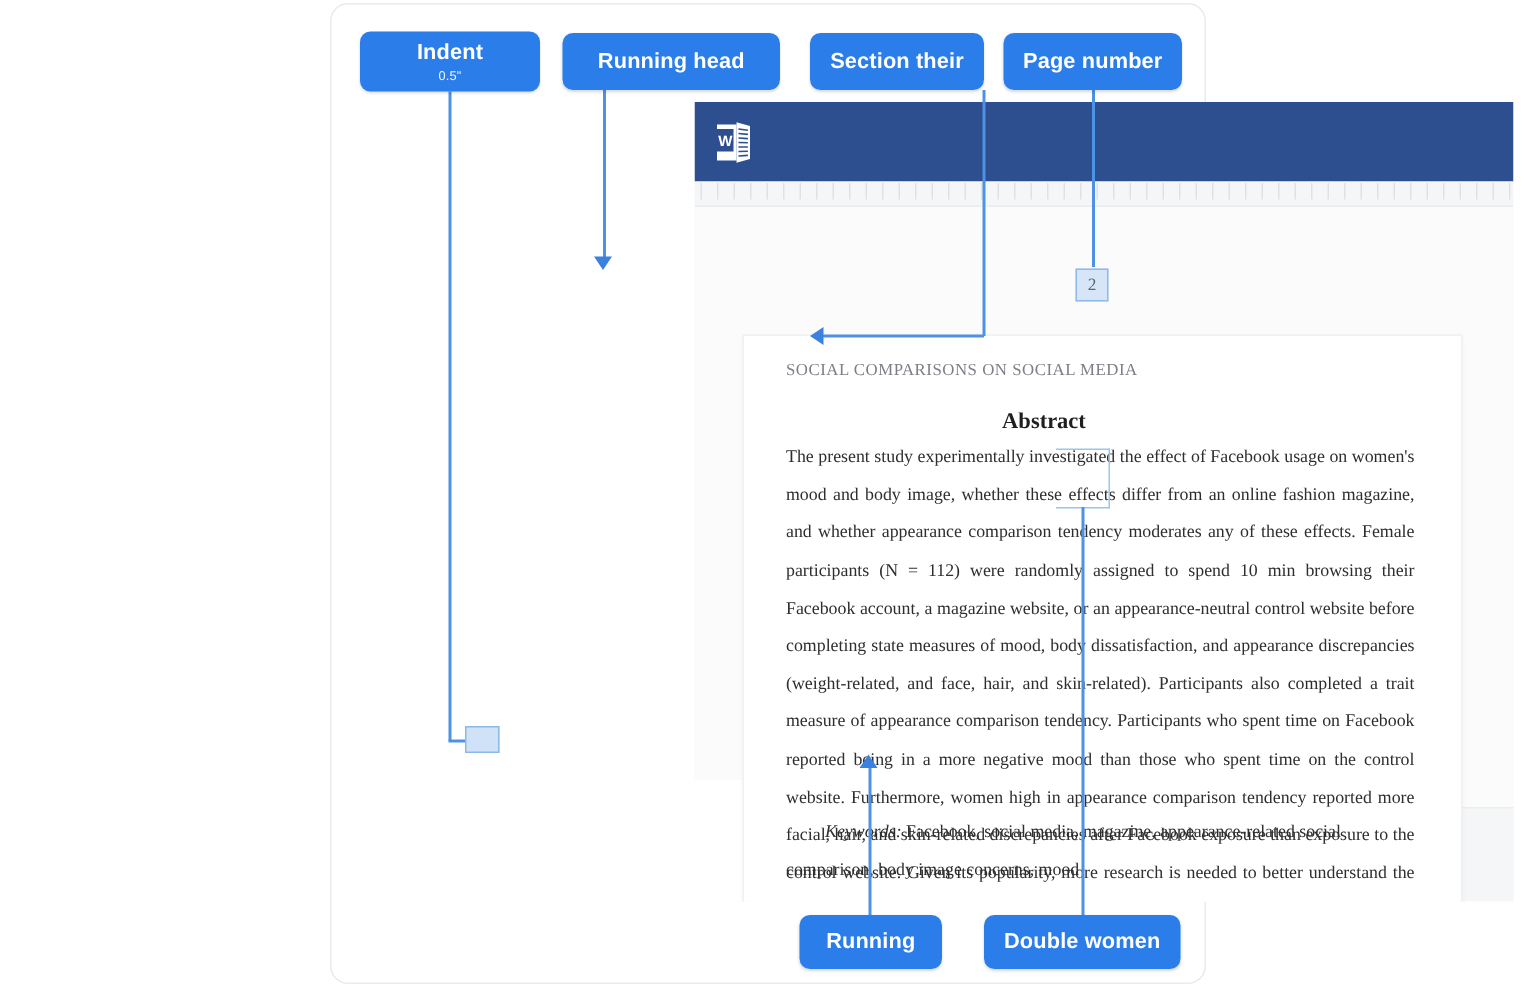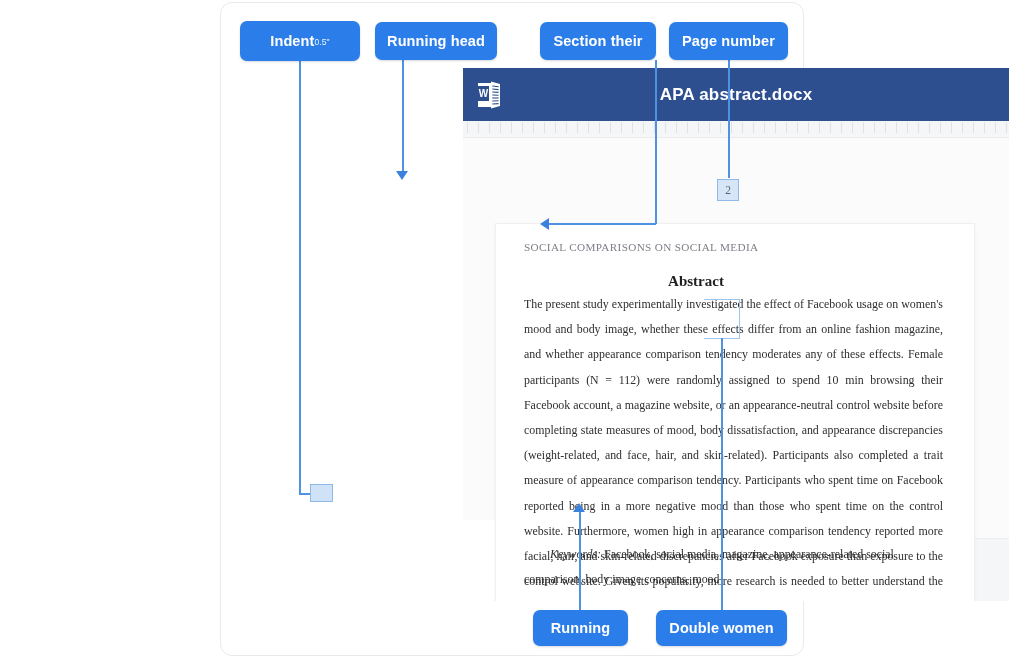--- a/index.html
+++ b/index.html
@@ -25,39 +25,39 @@
     border-radius: 12px;
   }
 
   
   .callout {
     position: absolute;
     background: #2b7de9;
     color: #ffffff;
     border-radius: 7px;
     display: flex;
-    flex-direction: row;
+    flex-direction: column;
     align-items: center;
     justify-content: center;
     font-weight: bold;
     letter-spacing: .1px;
     box-shadow: 0 1px 2px rgba(20,40,70,.18);
     z-index: 40;
   }
   .callout .ctitle { font-size: 14.5px; line-height: 17px; }
   .callout .csub {
     font-size: 8.5px;
     font-weight: normal;
     line-height: 10px;
     opacity: .92;
     margin-top: 1px;
   }
 
   #callout-indent      { left: 240px; top: 21px;  width: 120px; height: 40px; }
-  #callout-runninghead { left: 375px; top: 22px;  width: 122px; height: 38px; }
+  #callout-runninghead { left: 375px; top: 22px;  width: 145px; height: 38px; }
   #callout-sectionlabel{ left: 540px; top: 22px;  width: 116px; height: 38px; }
   #callout-pagenumber  { left: 669px; top: 22px;  width: 119px; height: 38px; }
   #callout-keywords    { left: 533px; top: 610px; width: 95px;  height: 36px; }
   #callout-doublespaced{ left: 656px; top: 610px; width: 131px; height: 36px; }
 
   
   .conn { position: absolute; background: #4e92e3; z-index: 30; }
   .conn-v { width: 1.6px; }
   .conn-h { height: 1.6px; }
 
@@ -303,21 +303,20 @@
             <line x1="16.3" y1="6" x2="22.6" y2="6.8"></line>
             <line x1="16.3" y1="9" x2="22.6" y2="9.6"></line>
             <line x1="16.3" y1="12" x2="22.6" y2="12.4"></line>
             <line x1="16.3" y1="15" x2="22.6" y2="15.2"></line>
             <line x1="16.3" y1="18" x2="22.6" y2="18"></line>
             <line x1="16.3" y1="21" x2="22.6" y2="20.8"></line>
             <line x1="16.3" y1="24" x2="22.6" y2="23.6"></line>
           </g>
         </svg>
       </div>
-      <div id="doc-title">APA abstract.docx</div>
     </div>
 
     <div id="ruler">
         <div class="tick" style="left: 4px;"></div>
         <div class="tick" style="left: 15px;"></div>
         <div class="tick" style="left: 26px;"></div>
         <div class="tick" style="left: 37px;"></div>
         <div class="tick" style="left: 48px;"></div>
         <div class="tick" style="left: 59px;"></div>
         <div class="tick" style="left: 70px;"></div>

